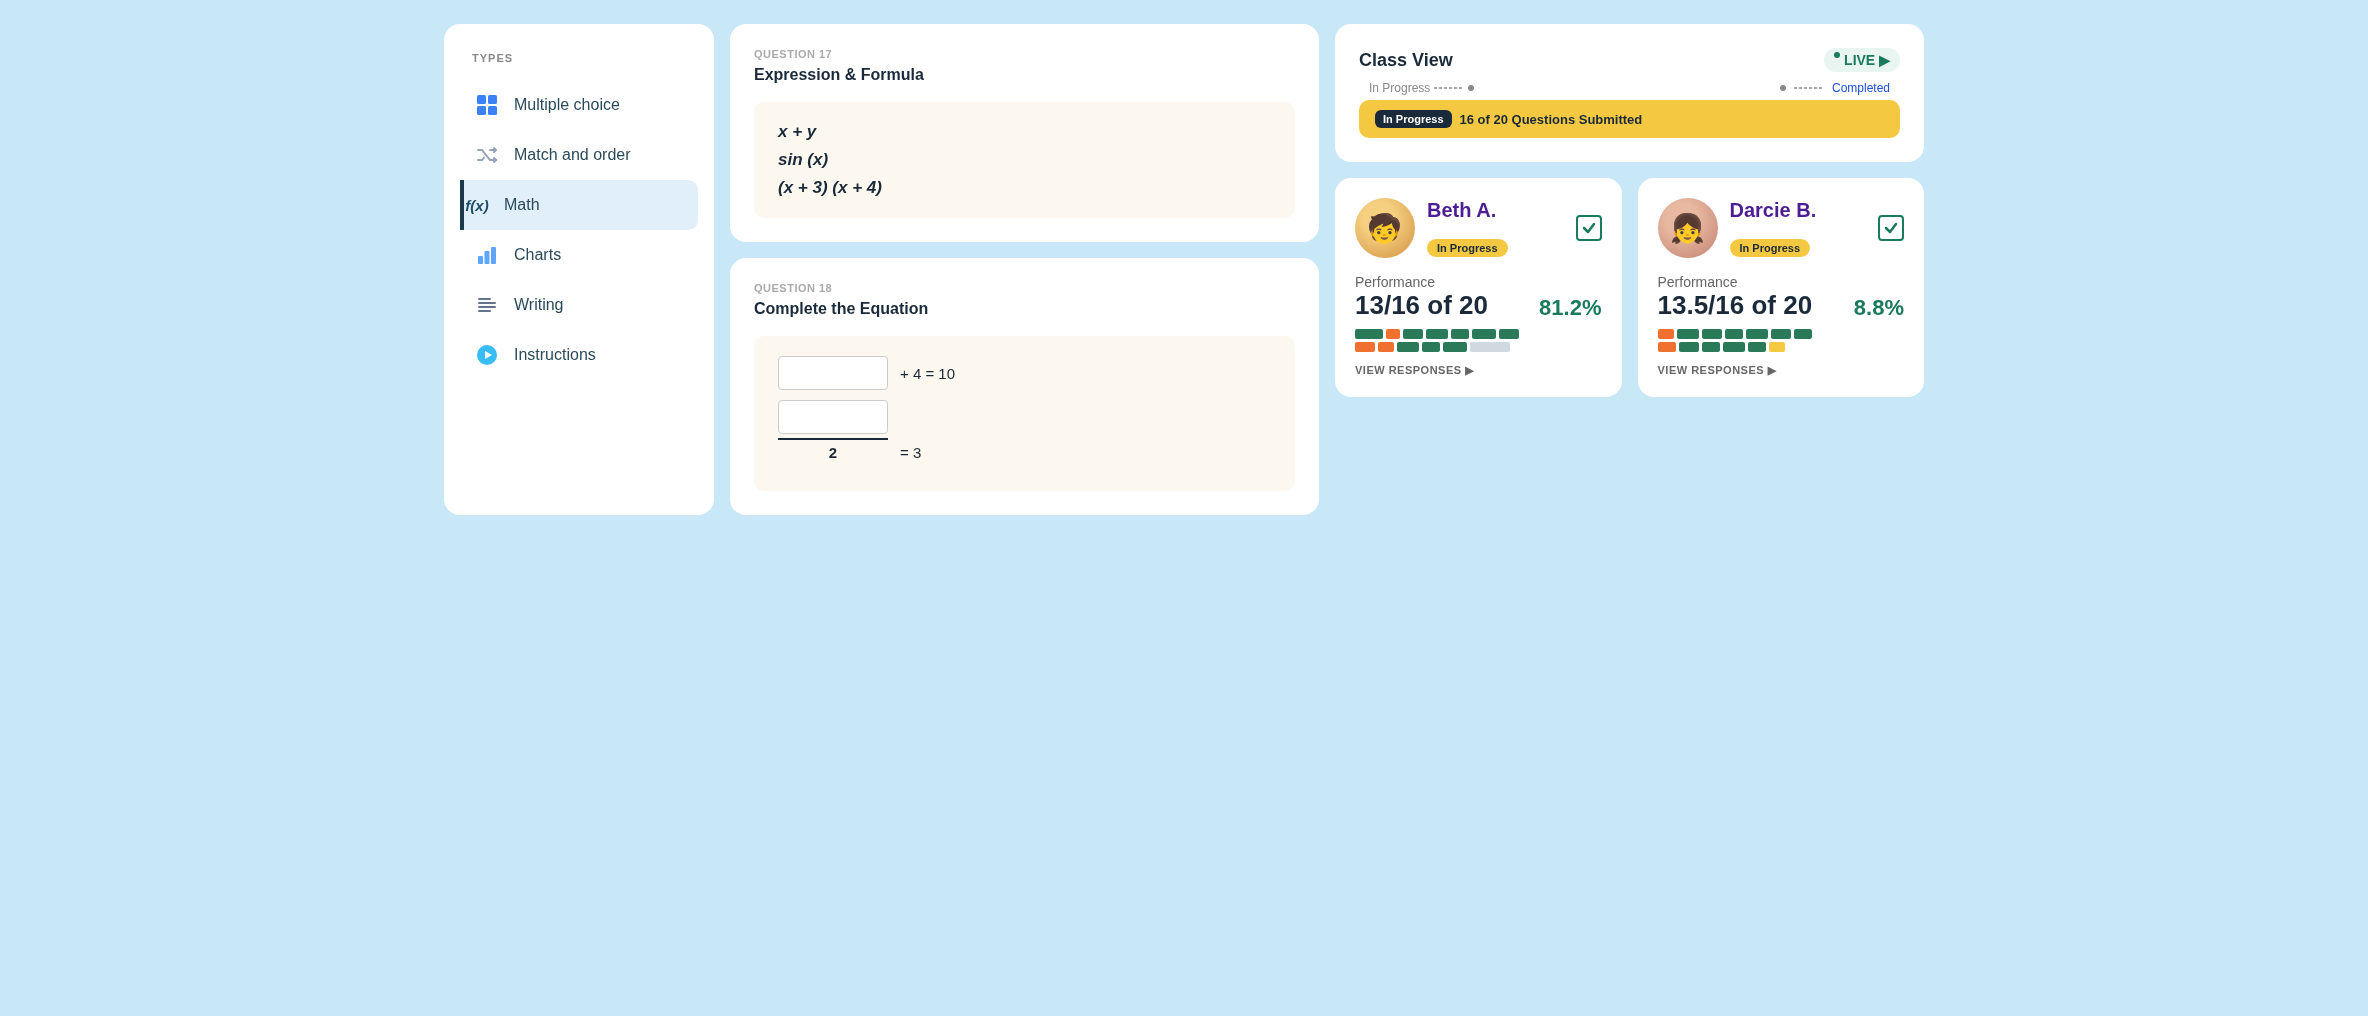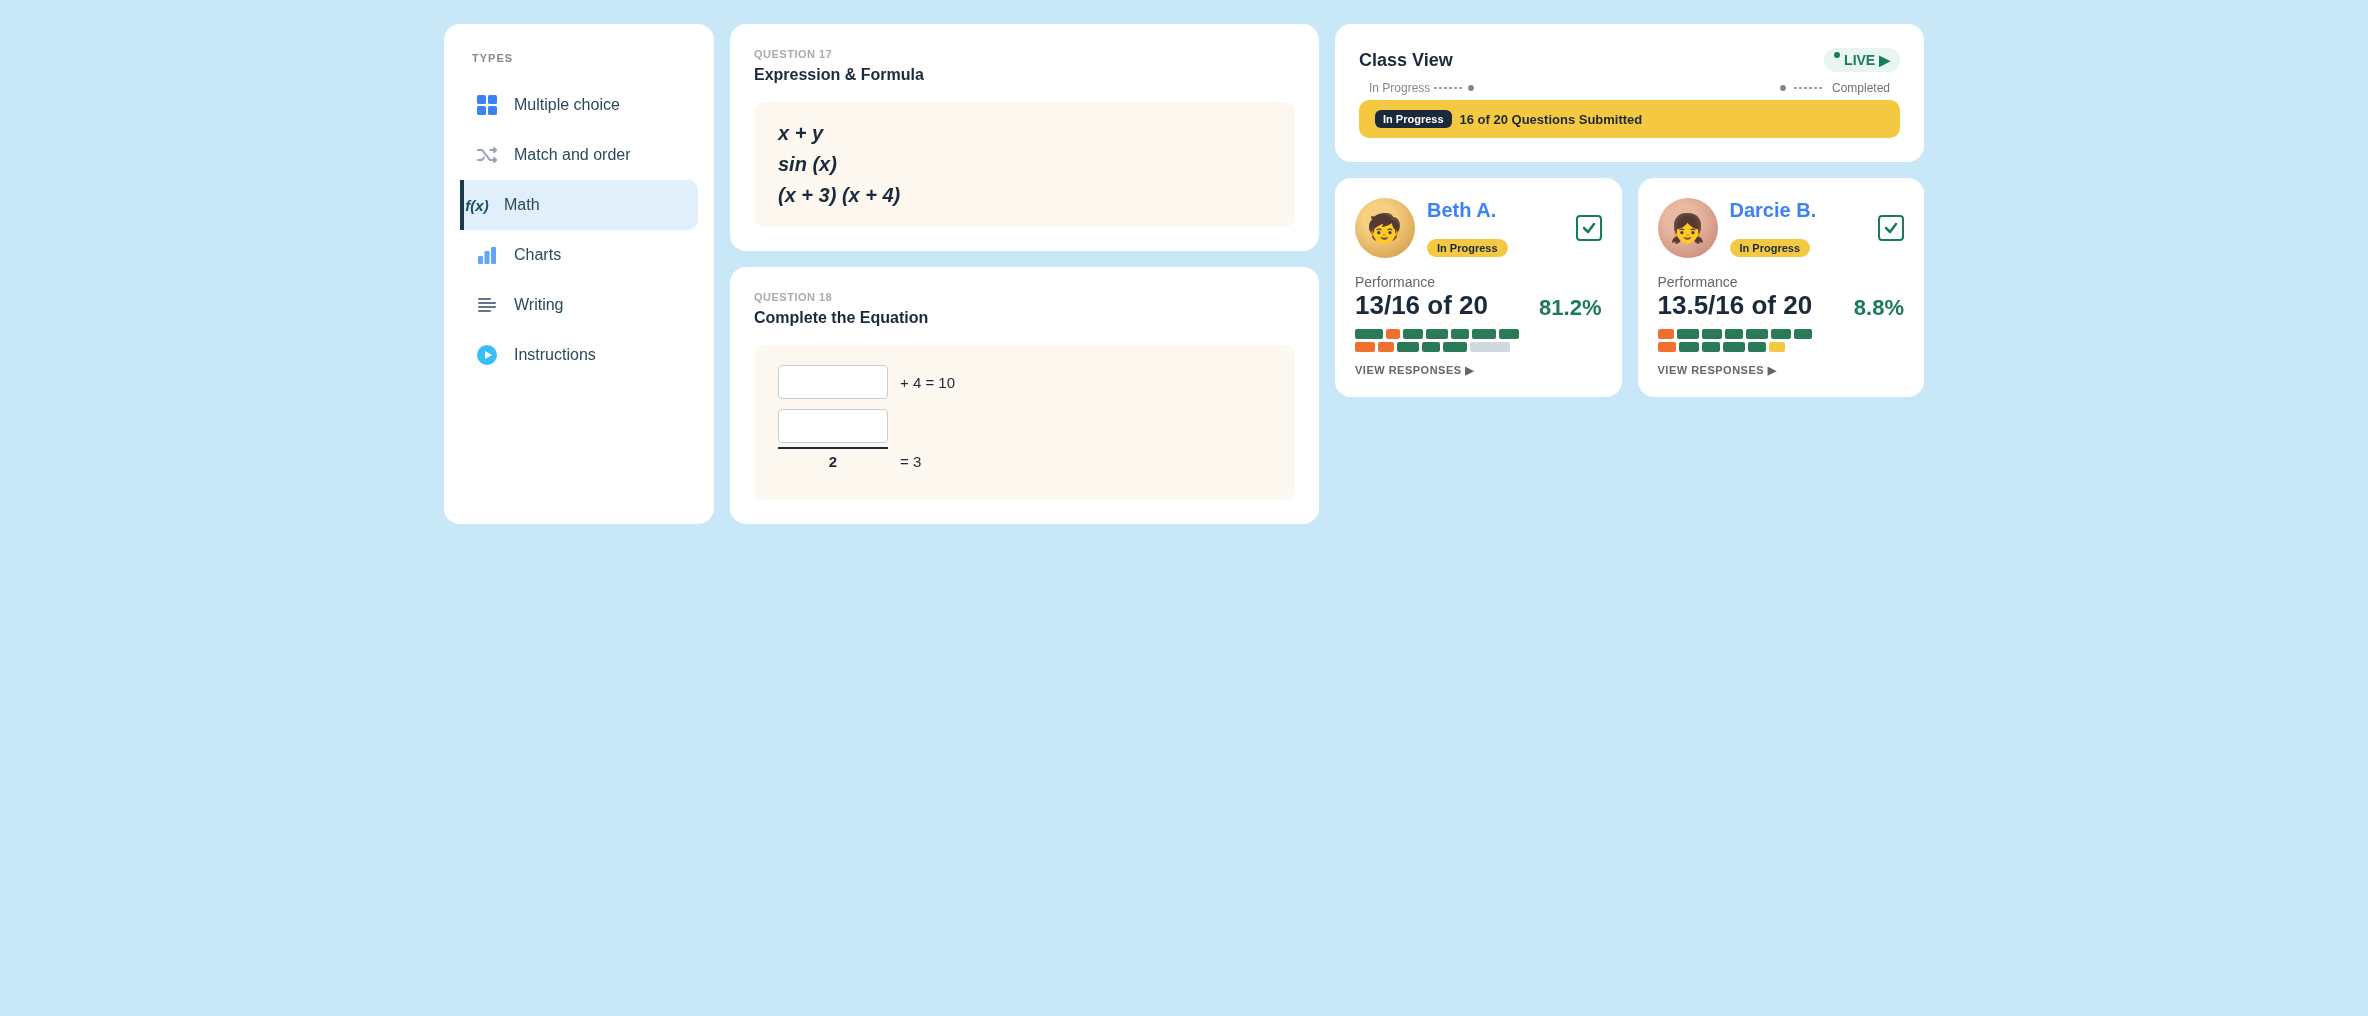--- a/index.html
+++ b/index.html
@@ -93,21 +93,21 @@
     }
     .formula-box {
       background: #fdf8ef;
       border-radius: 10px;
       padding: 20px 24px;
       display: flex;
       flex-direction: column;
       gap: 8px;
     }
     .formula-line {
-      font-size: 20px;
+      font-size: 17px;
       font-weight: 600;
       color: #1a2a3a;
       font-style: italic;
     }
     .equation-box {
       background: #fdf8ef;
       border-radius: 10px;
       padding: 20px 24px;
     }
     .eq-row {
@@ -223,21 +223,21 @@
       flex-shrink: 0;
       background: #ddd;
       display: flex;
       align-items: center;
       justify-content: center;
       font-size: 24px;
     }
     .student-name {
       font-size: 20px;
       font-weight: 700;
-      color: #3b82f6;
+      color: #4c1d95;
       margin-bottom: 16px;
     }
     .status-badge {
       background: #f5c842;
       color: #1a2a3a;
       font-size: 11px;
       font-weight: 700;
       padding: 3px 10px;
       border-radius: 20px;
       display: inline-block;
@@ -461,21 +461,21 @@
 
         <div style="position:absolute; left:10px; top:50%; transform:translateY(-50%); font-size:12px; color:#888; display:flex; align-items:center; gap:4px;">
           <span>In Progress</span>
           <svg width="30" height="2">
               <line x1="0" y1="1" x2="30" y2="1" stroke="#888" stroke-width="1.5" stroke-dasharray="3,2"></line>
             </svg>
           <svg width="6" height="6">
               <circle cx="3" cy="3" r="3" fill="#888"></circle>
             </svg>
         </div>
-        <div style="position:absolute; right:10px; top:50%; transform:translateY(-50%); font-size:12px; color:#737373; display:flex; align-items:center; gap:8px;">
+        <div style="position:absolute; right:10px; top:50%; transform:translateY(-50%); font-size:12px; color:#1d4ed8; display:flex; align-items:center; gap:8px;">
           <svg width="6" height="6">
               <circle cx="3" cy="3" r="3" fill="#888"></circle>
             </svg>
           <svg width="30" height="2">
               <line x1="0" y1="1" x2="30" y2="1" stroke="#888" stroke-width="1.5" stroke-dasharray="3,2"></line>
             </svg>
           <span>Completed</span>
         </div>
       </div>
 

